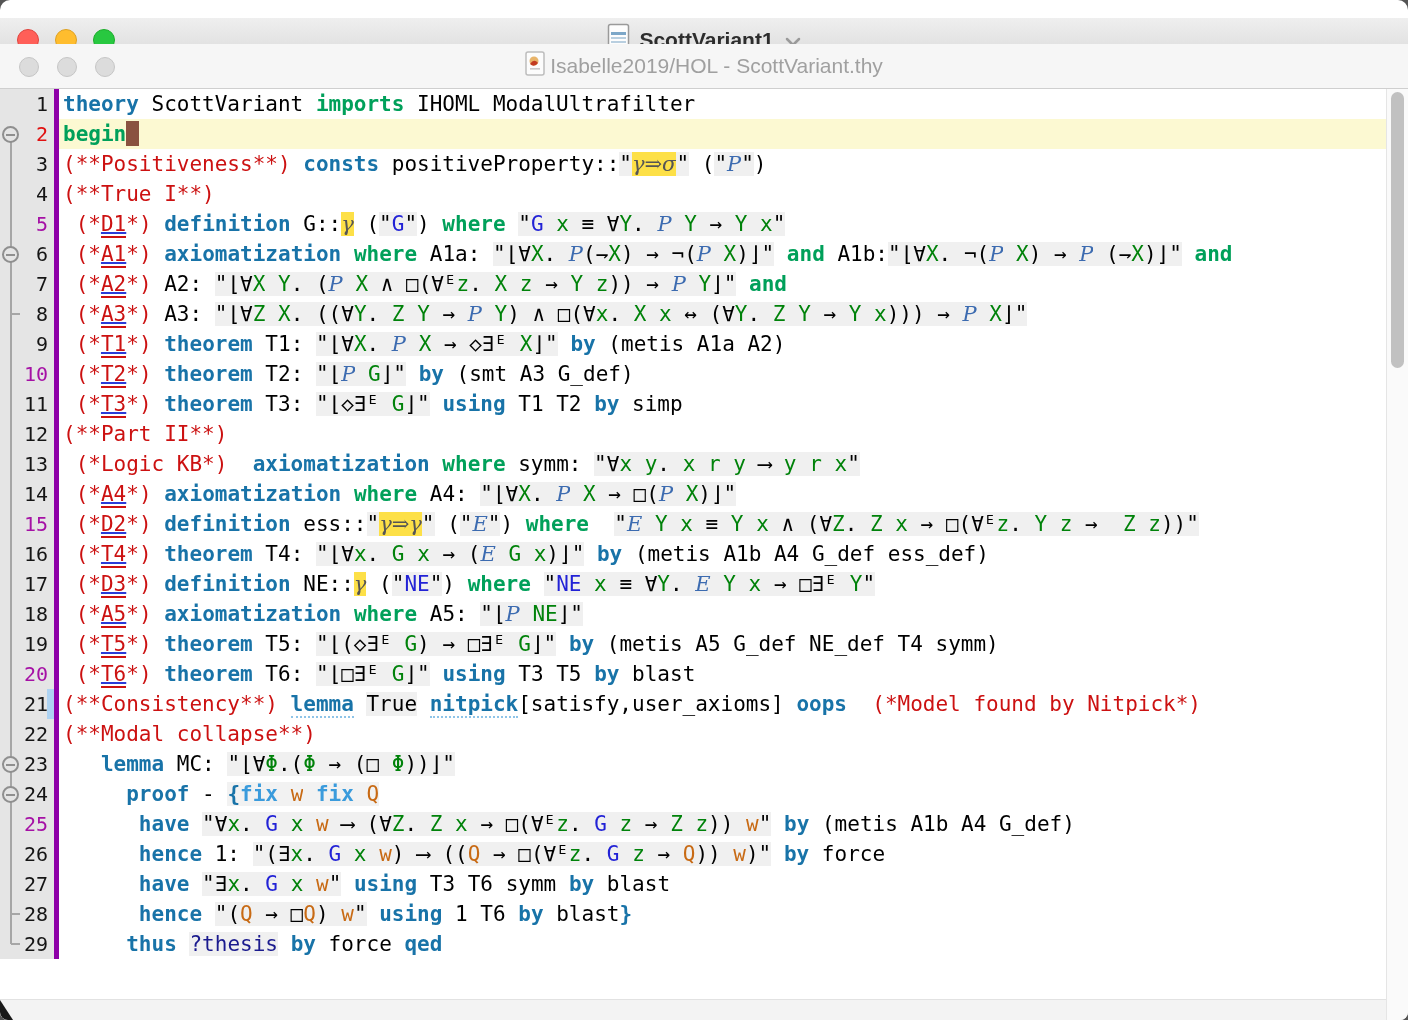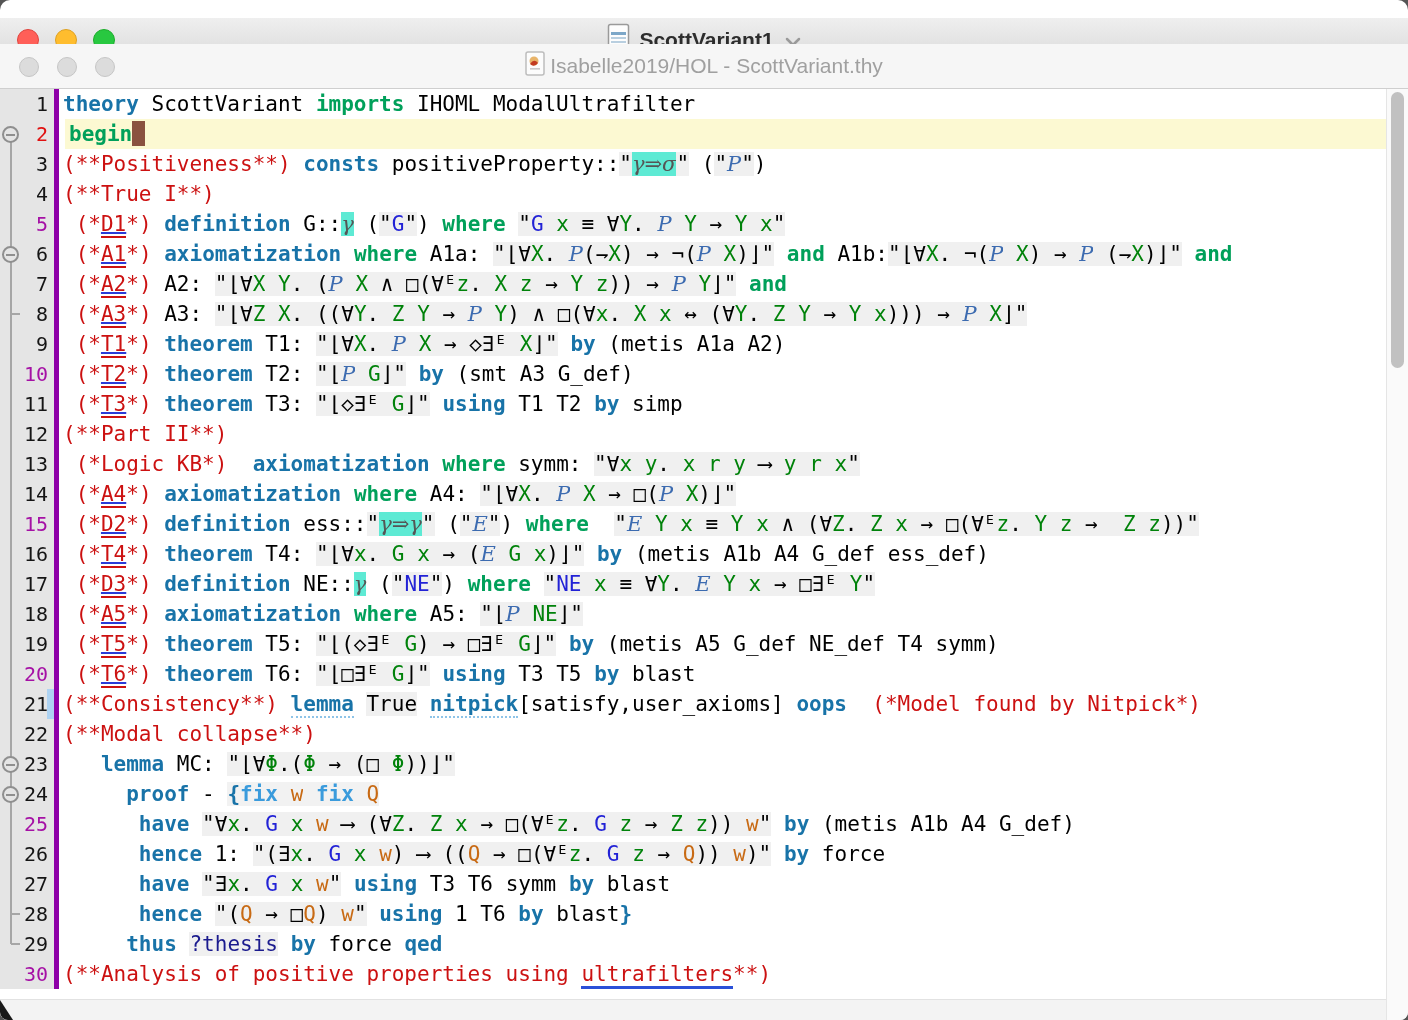--- a/index.html
+++ b/index.html
@@ -31,41 +31,41 @@
   .num.current{color:#e01111;}
   .vline{position:absolute;left:10px;top:0;bottom:0;width:2px;background:#a6a6a6;}
   .vline.lower{top:22px;}
   .vline.upper{bottom:15px;}
   .fold{position:absolute;left:2px;top:7px;width:13px;height:13px;border:2px solid #8f8f8f;border-radius:50%;
         background:#e5e5e5;z-index:2;}
   .fold::after{content:"";position:absolute;left:2px;right:2px;top:50%;height:2px;margin-top:-1px;background:#8f8f8f;}
   .tick{position:absolute;left:11px;top:14px;width:9px;height:2px;background:#a6a6a6;}
   .marker{position:absolute;right:0;top:0;bottom:0;width:7px;background:#aed3f2;}
   .code{flex:1;white-space:pre;line-height:30px;font-size:21px;color:#000;padding-left:4px;}
-  .code.hl{background:#fcf9d2;margin-left:6px;}
+  .code.hl{background:#fcf9d2;}
   
   .tk-p{color:#000;}
   .tk-c{color:#1873a8;font-weight:bold;}
   .tk-g{color:#00a05a;font-weight:bold;}
   .tk-fx{color:#3a9bdc;font-weight:bold;background:#f2f2f2;}
   .tk-b{color:#1873a8;font-weight:bold;}
   .tk-bb{color:#1873a8;font-weight:bold;background:#f2f2f2;}
   .tk-sg{background:#f2f2f2;}
   .tk-k{color:#c86a14;background:#f2f2f2;}
   .tk-m{color:#cc1111;}
   .tk-ml{color:#cc1111;text-decoration:underline;text-decoration-color:#2a3bd8;text-decoration-thickness:2px;
          border-bottom:2px solid #cc1111;text-align:center;}
   .tk-mu{color:#cc1111;border-bottom:3px solid #2a50d8;}
   .tk-cd{color:#1873a8;font-weight:bold;border-bottom:2px dotted #8ec4e8;}
   .tk-s{background:#f0f0f0;color:#000;}
   .tk-sv{background:#f0f0f0;color:#00820a;}
   .tk-sf{background:#f0f0f0;color:#2222d6;}
   .tk-sk{background:#f0f0f0;color:#c86a14;}
   .tk-sc{background:#f0f0f0;color:#3c6bb0;font-family:"DejaVu Serif",serif;font-style:italic;}
-  .tk-st{background:#5eead4;color:#555;font-family:"DejaVu Serif",serif;font-style:italic;}
+  .tk-st{background:#fde047;color:#555;font-family:"DejaVu Serif",serif;font-style:italic;}
   .tk-th{background:#f0f0f0;color:#1b1b8e;}
   .cursor{display:inline-block;width:13px;height:25px;background:#8a5240;vertical-align:-5px;}
   
   .vscroll{position:absolute;top:89px;right:0;width:22px;bottom:0;background:#fafafa;border-left:1px solid #e5e5e5;box-sizing:border-box;}
   .vthumb{position:absolute;left:4px;top:3px;width:13px;height:276px;background:#c1c1c1;border-radius:7px;}
   .bottom-white{position:absolute;left:0;right:22px;top:989px;height:10px;background:#fff;}
   .hscroll{position:absolute;left:0;right:22px;top:999px;bottom:0;background:#f3f3f3;border-top:1px solid #e2e2e2;box-sizing:border-box;}
   .corner{position:absolute;left:0;bottom:0;width:0;height:0;border-bottom:20px solid #1a1a1a;border-right:13px solid transparent;}
 </style>
 </head>
@@ -322,26 +322,20 @@
           <div class="code"><span class="tk-p">      </span><span class="tk-c">hence</span><span class="tk-p"> </span><span class="tk-s">"(</span><span class="tk-sk">Q</span><span class="tk-s"> → □</span><span class="tk-sk">Q</span><span class="tk-s">) </span><span class="tk-sk">w</span><span class="tk-s">"</span><span class="tk-p"> </span><span class="tk-c">using</span><span class="tk-p"> 1 T6 </span><span class="tk-c">by</span><span class="tk-p"> blast</span><span class="tk-b">}</span></div>
         </div>
         <div class="line">
           <div class="gutter">
             <i class="vline upper"></i>
             <i class="tick"></i>
             <span class="num">29</span>
           </div>
           <div class="code"><span class="tk-p">     </span><span class="tk-c">thus</span><span class="tk-p"> </span><span class="tk-th">?thesis</span><span class="tk-p"> </span><span class="tk-c">by</span><span class="tk-p"> force </span><span class="tk-c">qed</span></div>
         </div>
-        <div class="line">
-          <div class="gutter">
-            <span class="num fifth">30</span>
-          </div>
-          <div class="code"><span class="tk-m">(**Analysis of positive properties using </span><span class="tk-mu">ultrafilters</span><span class="tk-m">**)</span></div>
-        </div>
       </div>
   </div>
 
   <div class="vscroll">
     <div class="vthumb"></div>
   </div>
   <div class="bottom-white"></div>
   <div class="hscroll"></div>
   <div class="corner"></div>
 

